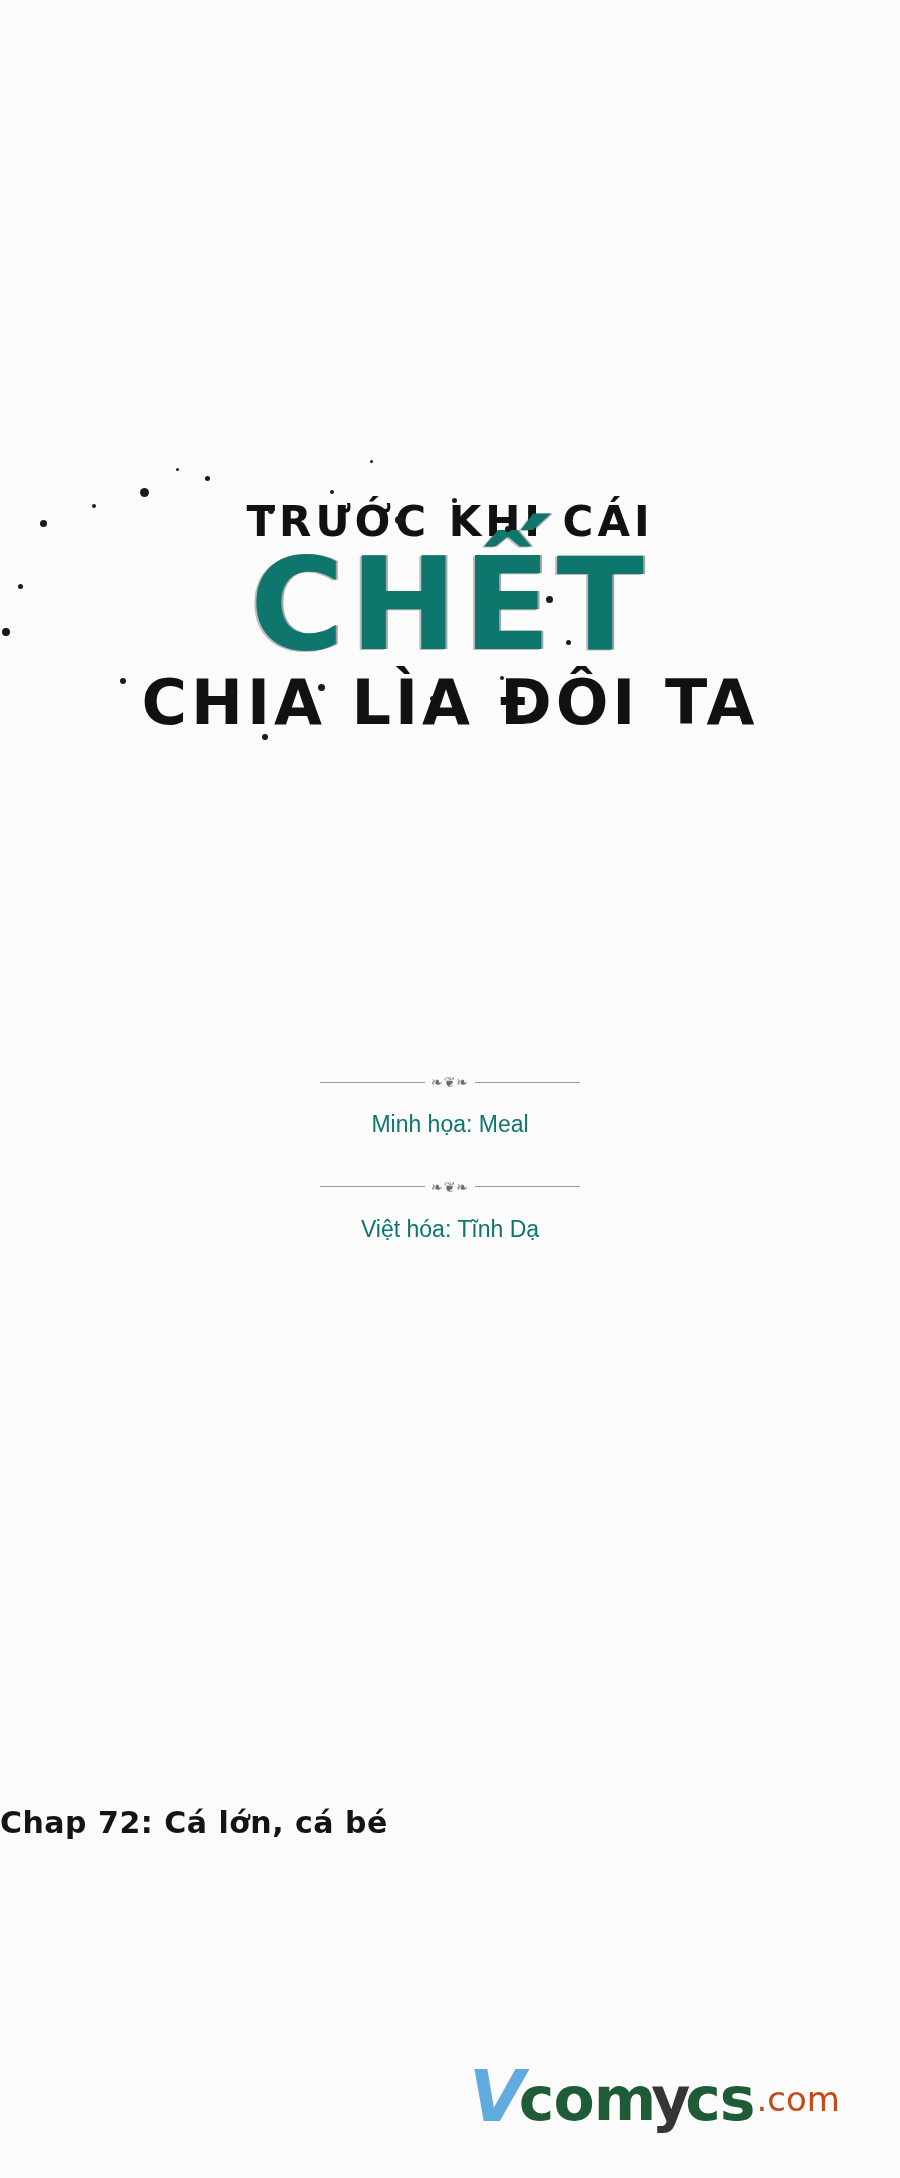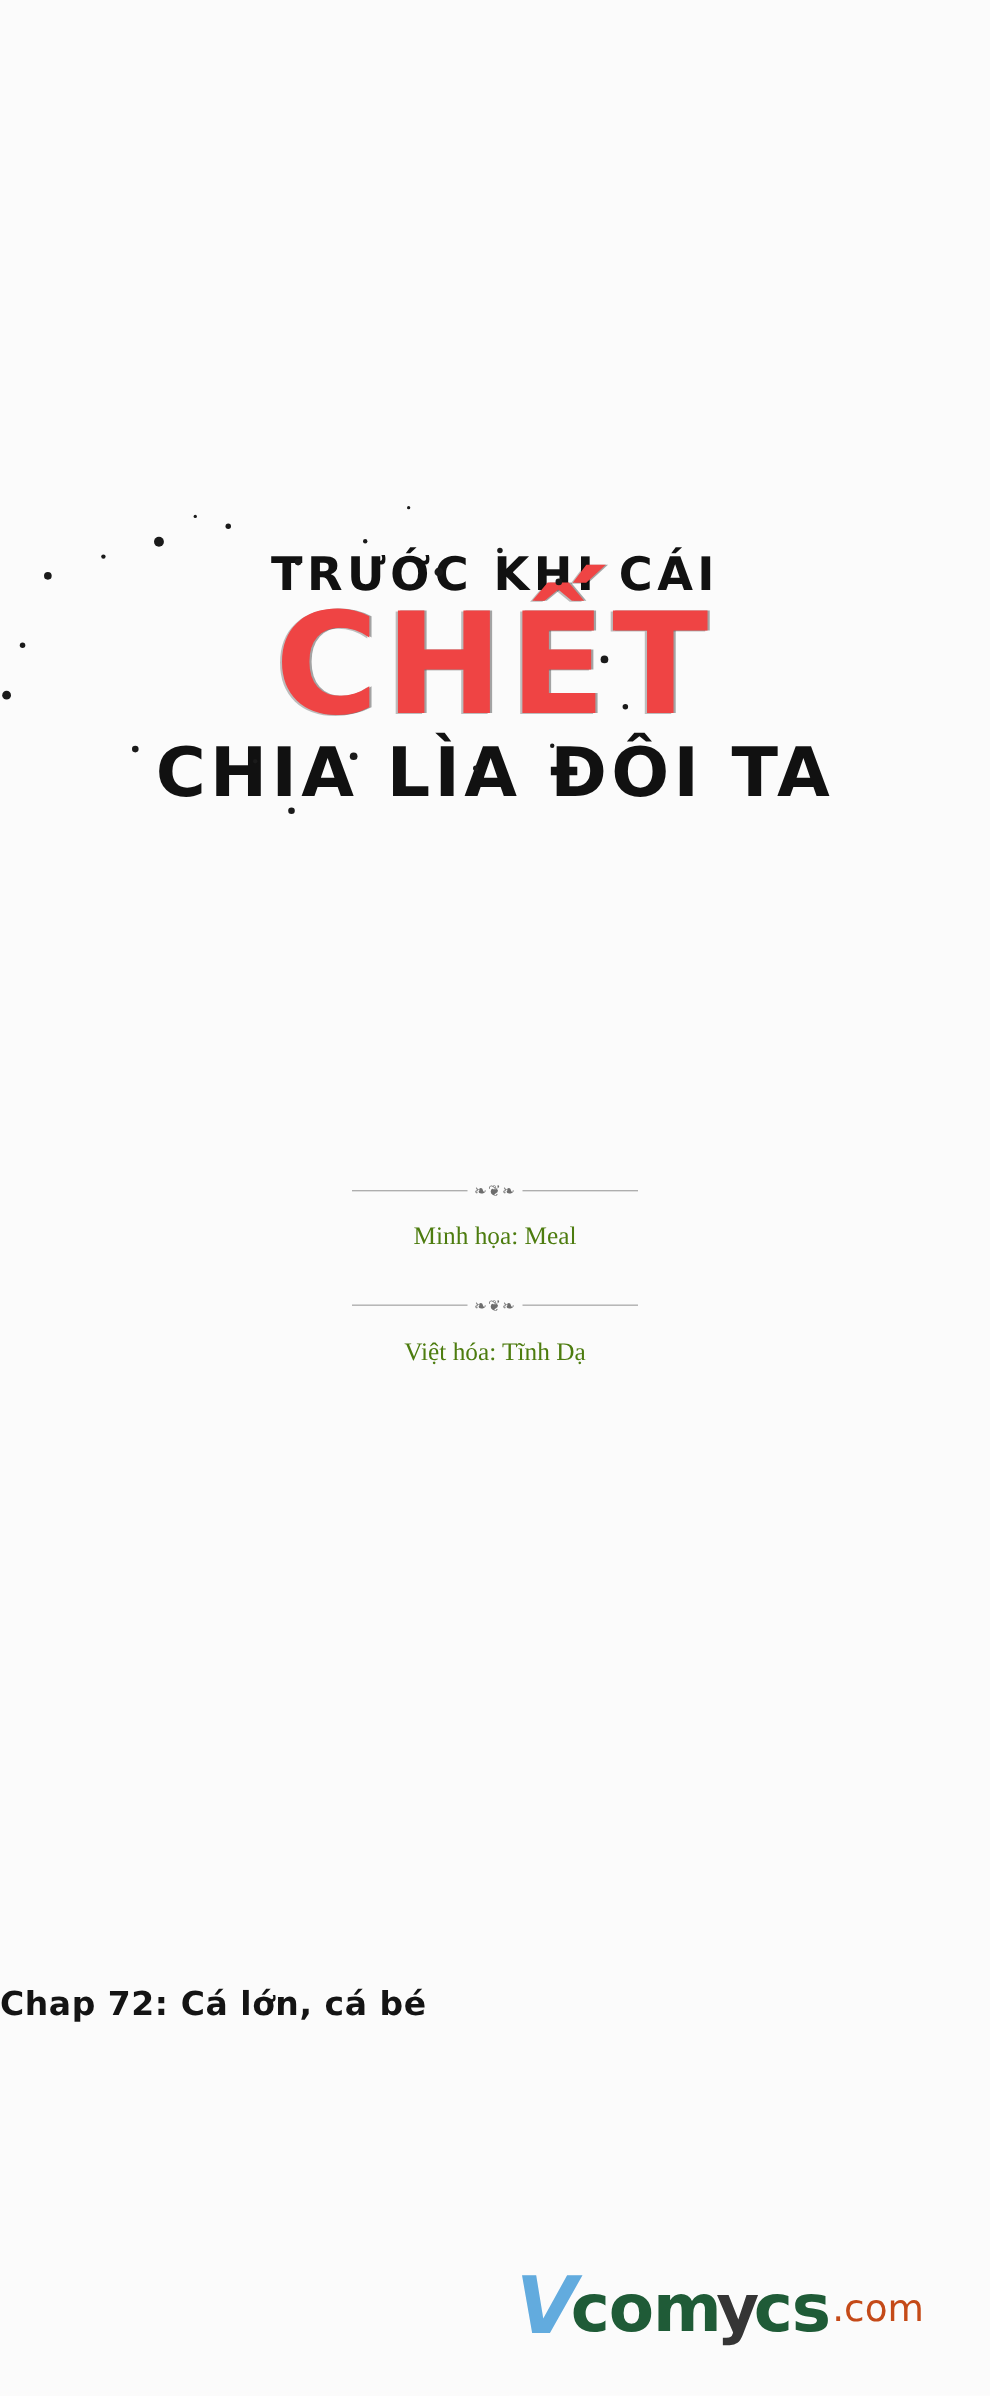--- a/index.html
+++ b/index.html
@@ -41,21 +41,21 @@
   }
   .title-line-1 {
     font-size: 42px;
     letter-spacing: 4px;
   }
   .title-line-2 {
     font-size: 128px;
     letter-spacing: 6px;
     margin-top: -6px;
     position: relative;
-    color: #ef4444;
+    color: #0f766e;
     text-shadow:
        2px 0 0 rgba(0,0,0,0.35),
       -2px 1px 0 rgba(0,0,0,0.25);
   }
   .title-line-3 {
     font-size: 62px;
     letter-spacing: 4px;
     margin-top: -2px;
   }
 
@@ -91,22 +91,22 @@
     background: #9b9b9b;
   }
   .divider .orn {
     font-size: 14px;
     line-height: 1;
     letter-spacing: 1px;
   }
   .credit-text {
     font-size: 23px;
     line-height: 1.5;
-    color: #4d7c0f;
-    font-family: Liberation Serif, serif;
+    color: #0f766e;
+    font-family: Liberation Sans, sans-serif;
   }
   .credits-group-2 {
     margin-top: 38px;
   }
 
   
   .chapter {
     position: absolute;
     top: 1805px;
     left: 0;

